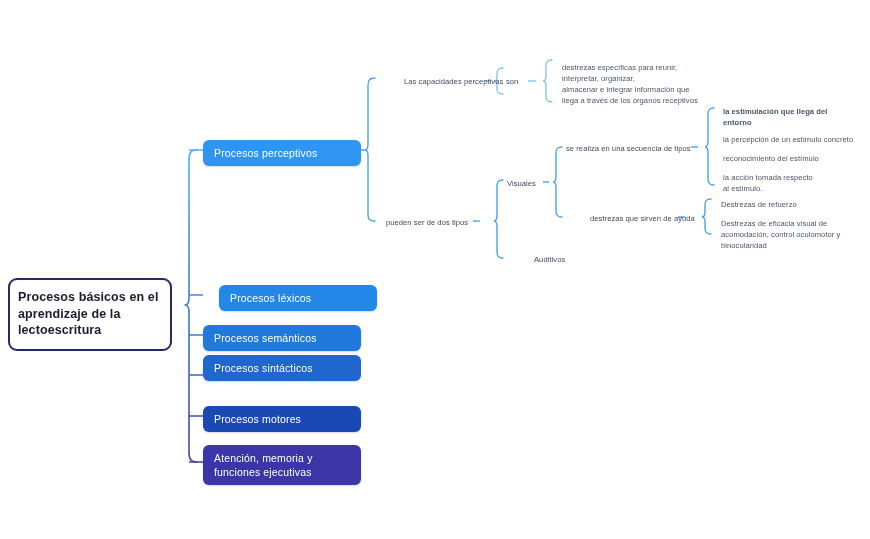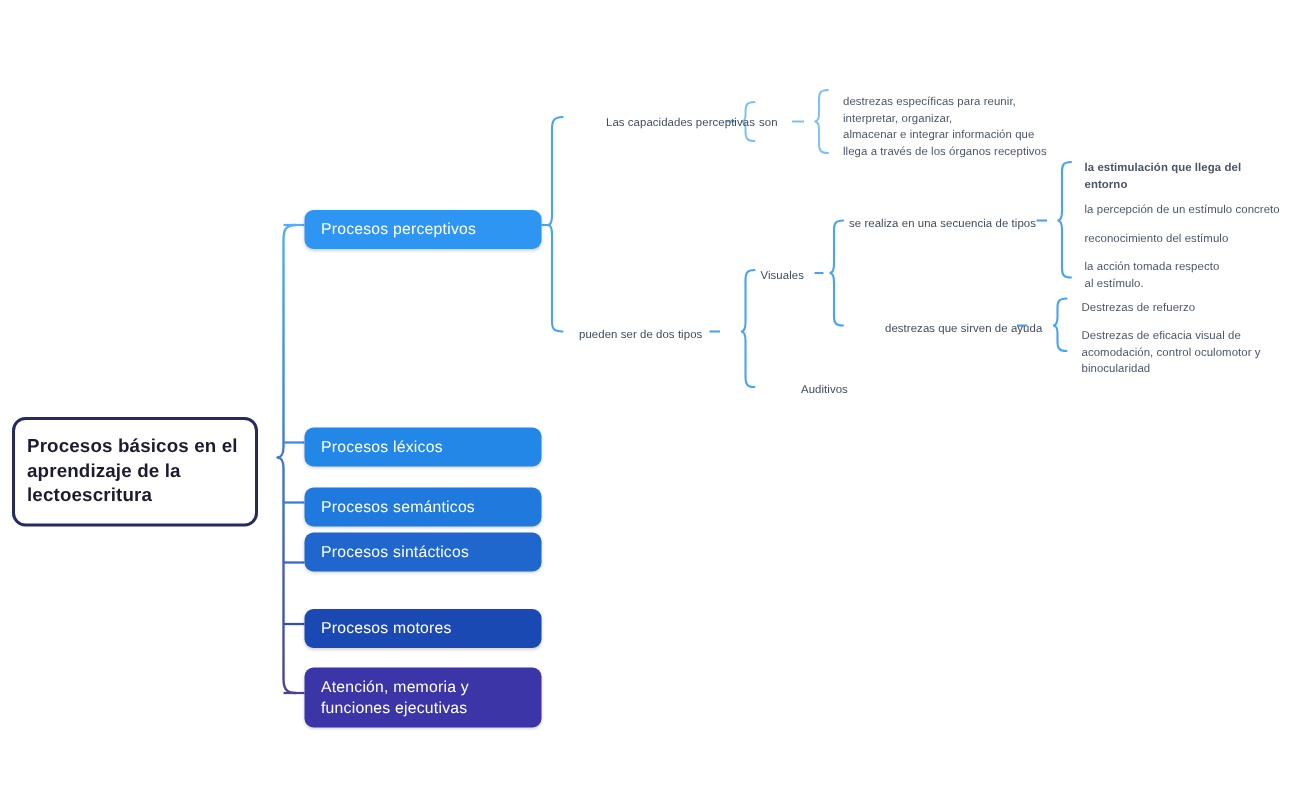--- a/index.html
+++ b/index.html
@@ -126,21 +126,21 @@
     <path d="M711,199 C706,199 705,201 705,205
              L705,211 C705,215 704,217 702,217
              C704,217 705,219 705,222
              L705,228 C705,232 706,234 711,234" fill="none" stroke="#4aa3f0" stroke-width="1.4" stroke-linecap="round"></path>
   </svg>
 
   <div class="root-node">Procesos básicos en el aprendizaje de la lectoescritura</div>
 
   <div class="branch" style="top:140px;background:#2f95f2;">Procesos perceptivos</div>
 
-  <div class="branch" style="top:285px;background:#2387e8;">Procesos léxicos</div>
+  <div class="branch" style="top:285px;background:#2387e8;margin-left:16px;">Procesos léxicos</div>
 
   <div class="branch" style="top:325px;background:#2079dd;">Procesos semánticos</div>
 
   <div class="branch" style="top:355px;background:#1f66cd;">Procesos sintácticos</div>
 
   <div class="branch" style="top:445px;background:#3b35a8;">Atención, memoria y funciones ejecutivas</div>
 
   <div class="branch" style="top:406px;background:#1b49b4;">Procesos motores</div>
 
   <div class="tnode lead" style="left:404px;top:76px;width:104px;">Las capacidades perceptivas</div>

